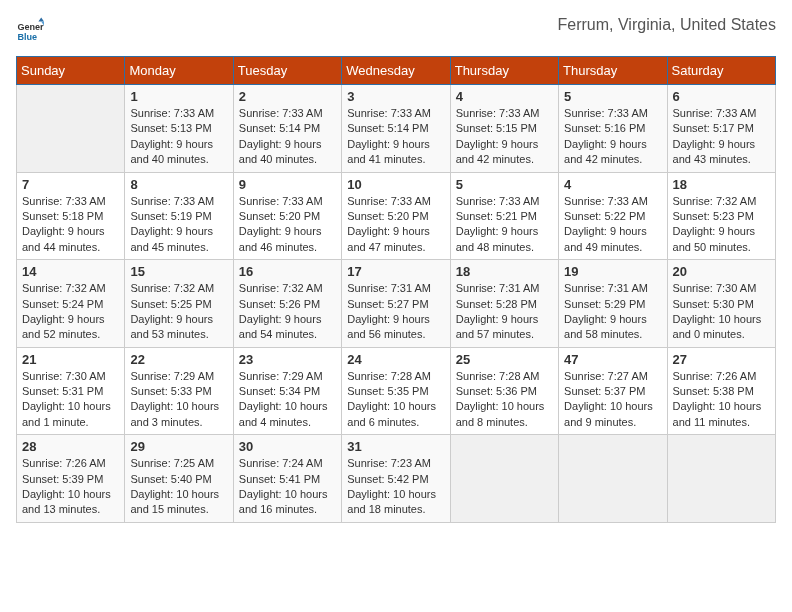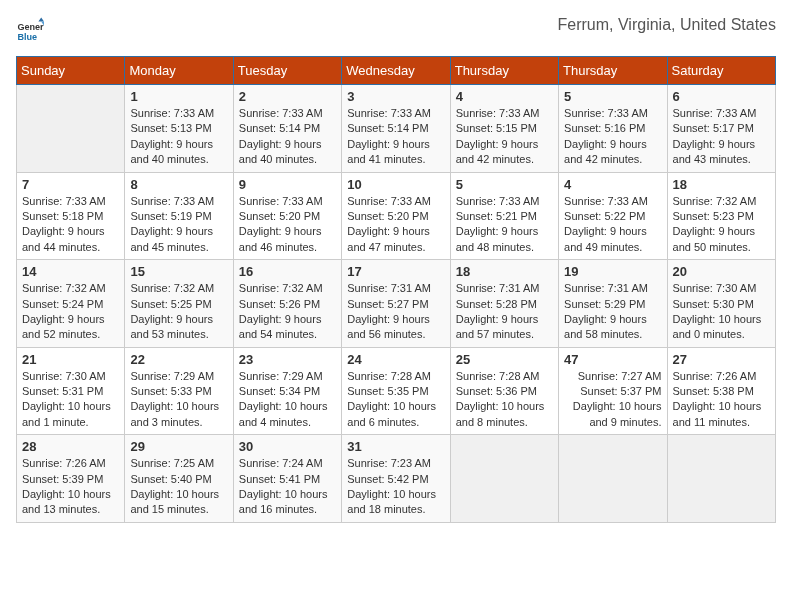--- a/index.html
+++ b/index.html
@@ -291,21 +291,21 @@
         </td>
         <td>
           <span class="day-number">25</span>
           <div class="day-info" style="white-space: pre-line;">Sunrise: 7:28 AM
 Sunset: 5:36 PM
 Daylight: 10 hours
 and 8 minutes.</div>
         </td>
         <td>
           <span class="day-number">47</span>
-          <div class="day-info" style="white-space: pre-line; text-align: right;">Sunrise: 7:27 AM
+          <div class="day-info" style="white-space: pre-line;">Sunrise: 7:27 AM
 Sunset: 5:37 PM
 Daylight: 10 hours
 and 9 minutes.</div>
         </td>
         <td>
           <span class="day-number">27</span>
           <div class="day-info" style="white-space: pre-line;">Sunrise: 7:26 AM
 Sunset: 5:38 PM
 Daylight: 10 hours
 and 11 minutes.</div>

